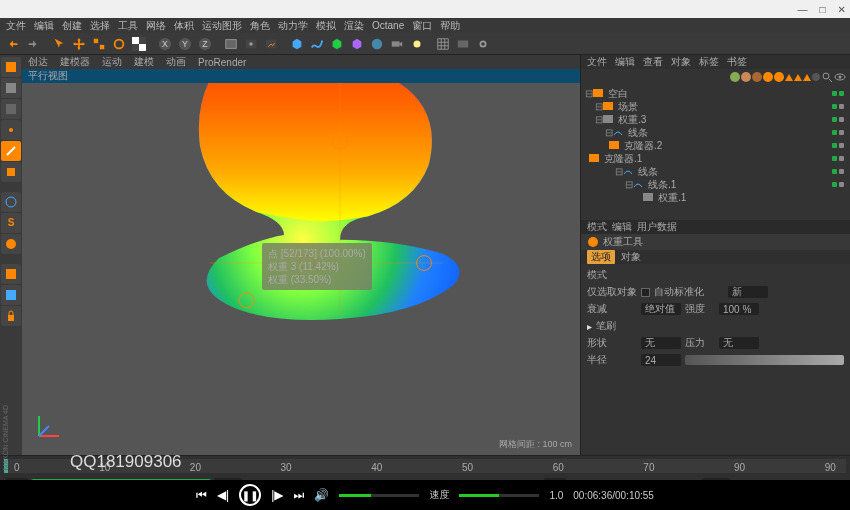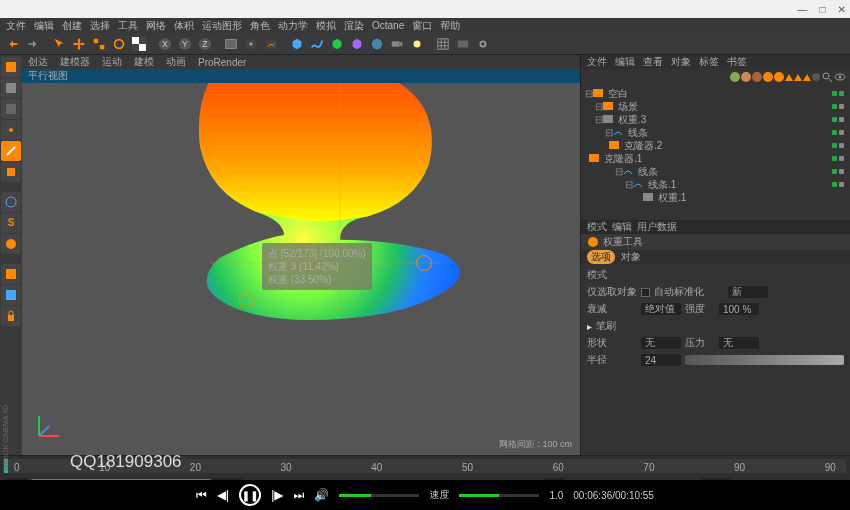--- a/index.html
+++ b/index.html
@@ -34,21 +34,21 @@
 .objmgr{flex:0 0 135px;background:#333;overflow:hidden;padding:2px 0}
 .obj-row{display:flex;align-items:center;height:13px;font-size:9px;color:#ccc}
 .obj-row .expand{width:8px;text-align:center;color:#888}
 .obj-row .icon{width:12px;height:10px;margin-right:3px}
 .obj-row .dots{margin-left:auto;margin-right:6px;display:flex;gap:2px}
 .obj-row .dots span{width:5px;height:5px;border-radius:1px}
 .attrmgr{flex:1;background:#333;display:flex;flex-direction:column}
 .attr-header{height:14px;background:#2a2a2a;display:flex;align-items:center;padding:0 6px;font-size:9px}
 .attr-title{height:16px;background:#383838;display:flex;align-items:center;padding:0 6px;font-size:9px;color:#ddd;gap:4px}
 .attr-tabs{height:14px;background:#2f2f2f;display:flex;gap:6px;padding:0 6px;align-items:center;font-size:9px}
-.attr-tabs span.active{background:#e8a03c;color:#222;padding:0 4px;border-radius:7px}
+.attr-tabs span.active{background:#e8a03c;color:#222;padding:0 4px;border-radius:1px}
 .attr-body{padding:4px 6px;font-size:9px;display:flex;flex-direction:column;gap:3px}
 .attr-row{display:flex;align-items:center;gap:4px}
 .attr-row label{width:50px;color:#aaa}
 .attr-row .field{background:#222;padding:1px 4px;border-radius:2px;min-width:40px;height:12px;display:inline-flex;align-items:center}
 .checkbox{width:9px;height:9px;background:#222;border:1px solid #666;display:inline-block}
 .checkbox.on::after{content:"✓";color:#ccc;font-size:7px;position:relative;top:-2px}
 .slider{height:10px;background:linear-gradient(to right,#555,#aaa);flex:1;border-radius:2px}
 .timeline{height:20px;background:#2f2f2f;display:flex;align-items:center;padding:0 4px;gap:2px;border-top:1px solid #222}
 .tl-track{flex:1;height:14px;background:#3a3a3a;position:relative;display:flex;align-items:center}
 .tl-ticks{position:absolute;inset:0;display:flex;justify-content:space-between;padding:0 10px;font-size:7px;color:#888;align-items:flex-end}

